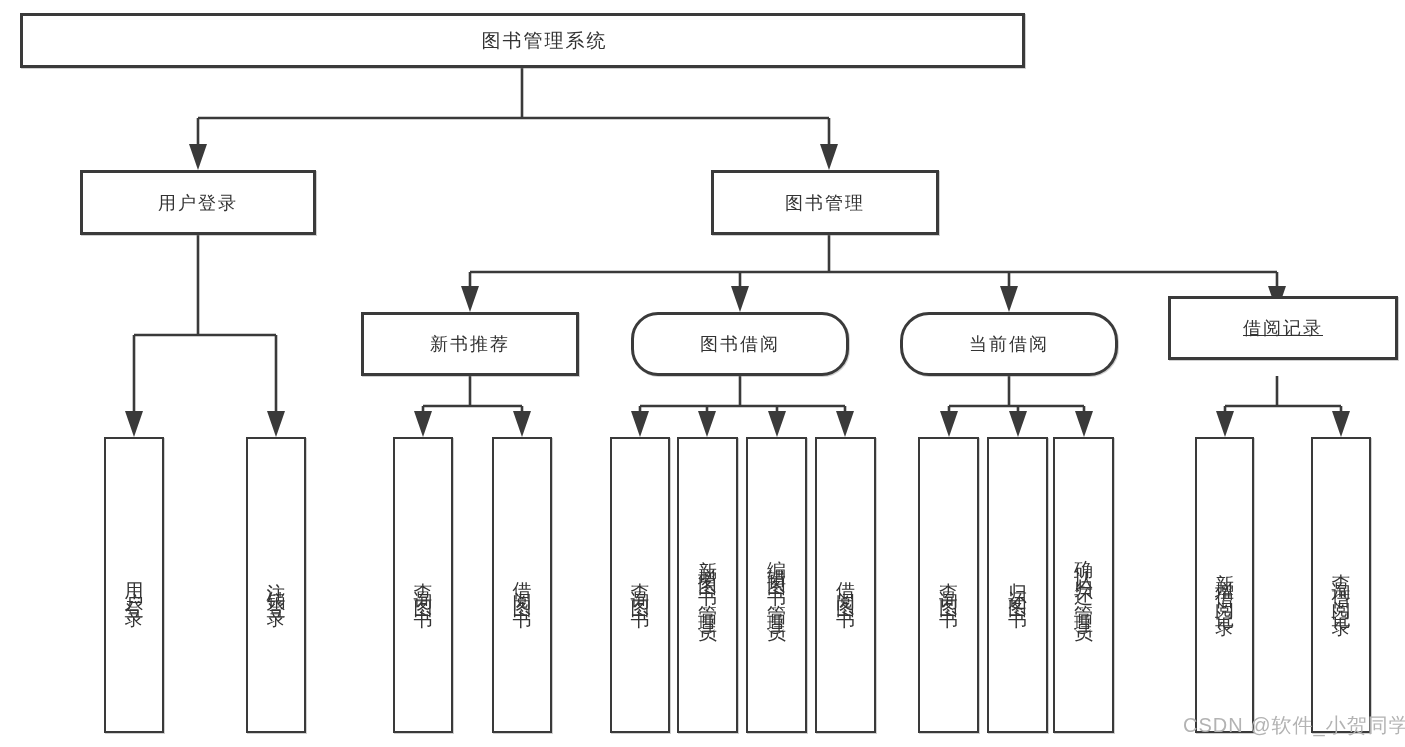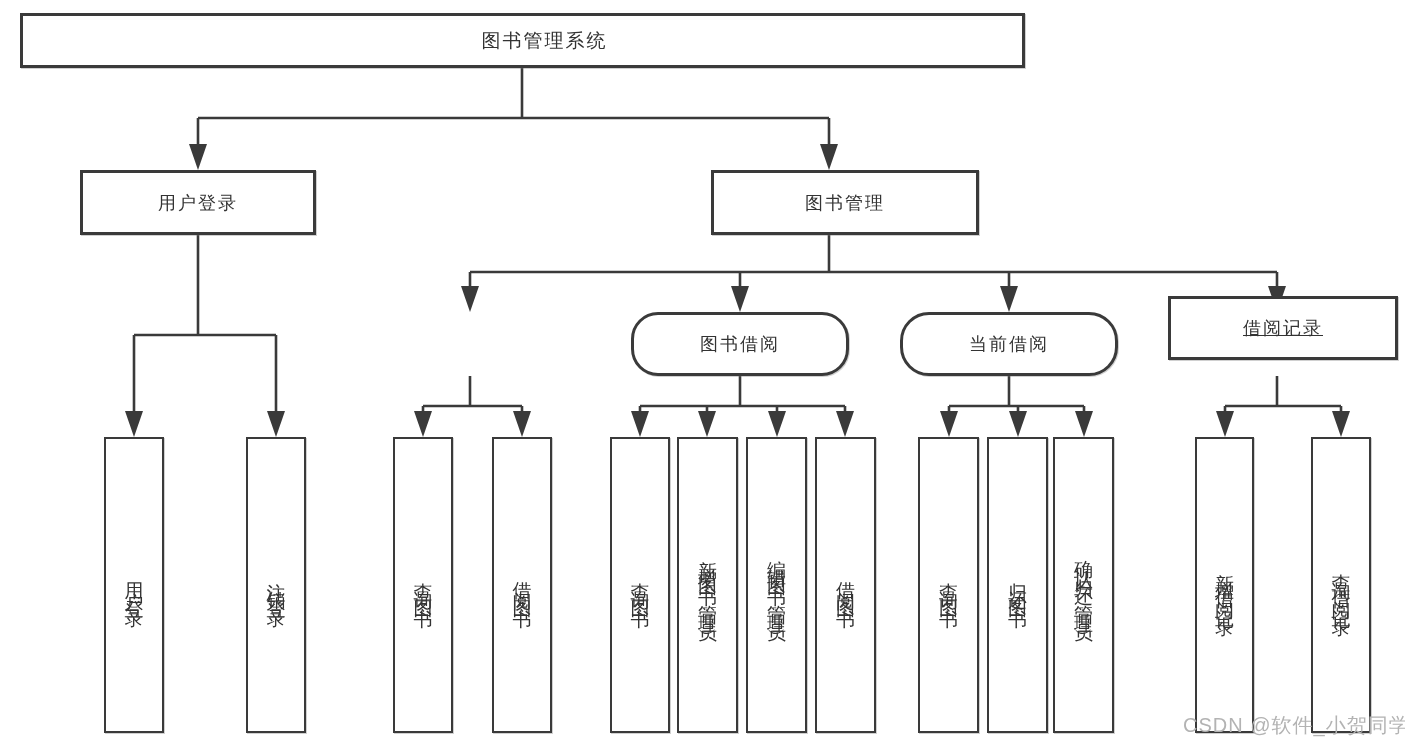--- a/index.html
+++ b/index.html
@@ -120,22 +120,23 @@
       <polygon points="1075,411 1093,411 1084,437"></polygon>
 
       <polygon points="1216,411 1234,411 1225,437"></polygon>
       <polygon points="1332,411 1350,411 1341,437"></polygon>
     </g>
   </svg>
 
   <div class="box root" style="left:20px;top:13px;width:1005px;height:55px;padding-left:44px;">图书管理系统</div>
 
   <div class="box" style="left:80px;top:170px;width:236px;height:65px;">用户登录</div>
-  <div class="box" style="left:711px;top:170px;width:268px;height:65px;">图书管理</div>
+  <div class="box" style="left:711px;top:170px;width:228px;height:65px;">图书管理</div>
 
+  <div class="box" style="left:361px;top:312px;width:218px;height:64px;">新书推荐</div>
   <div class="box" style="left:631px;top:312px;width:218px;height:64px;border-radius:27px;">图书借阅</div>
   <div class="box" style="left:900px;top:312px;width:218px;height:64px;border-radius:29px;">当前借阅</div>
   <div class="box" style="left:1168px;top:296px;width:230px;height:64px;text-decoration:underline;">借阅记录</div>
 
   <div class="leaf" style="left:104px;width:60px;">
     <span>用户登录</span>
   </div>
   <div class="leaf" style="left:246px;width:60px;">
     <span>注销登录</span>
   </div>

